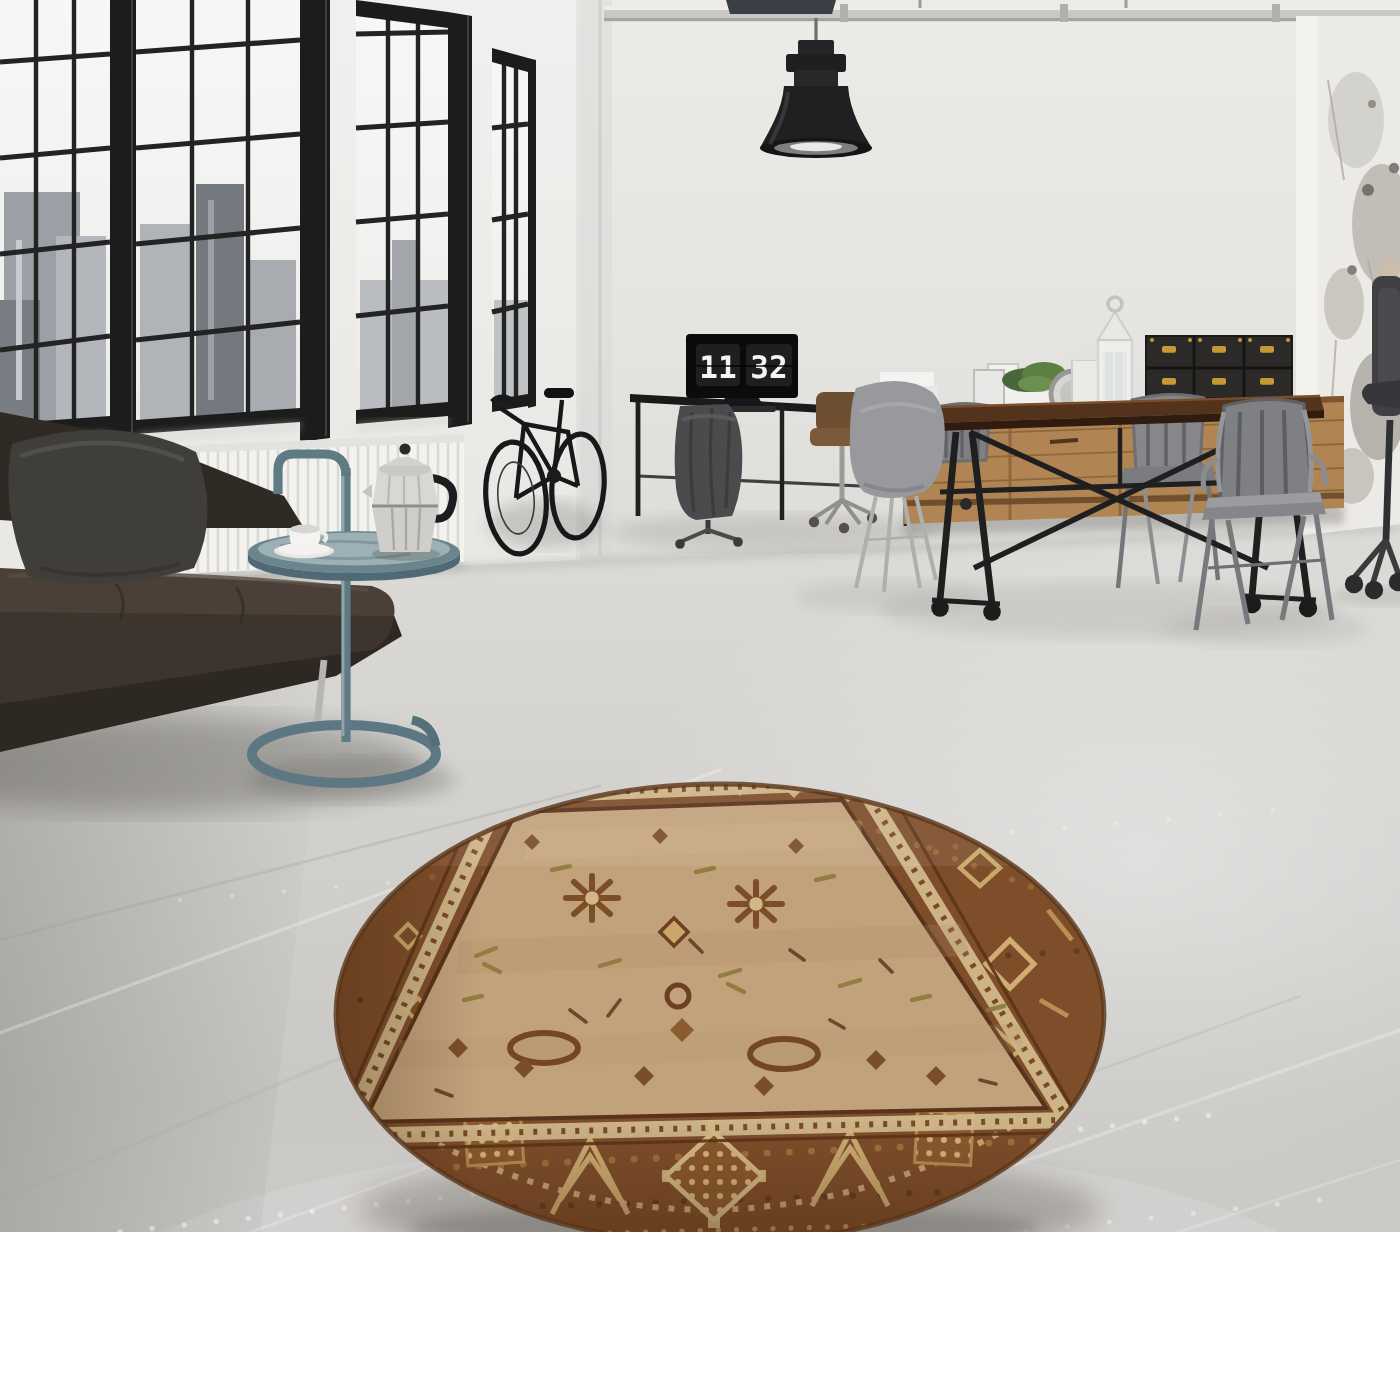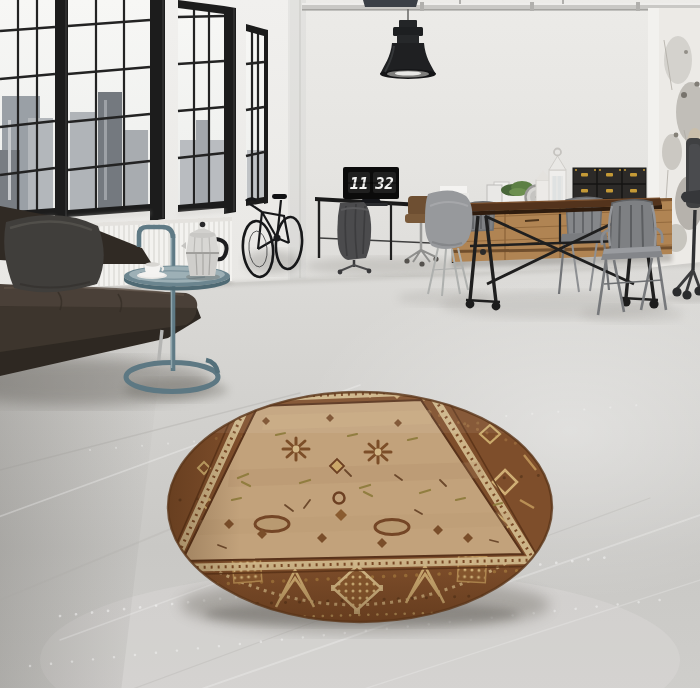--- a/index.html
+++ b/index.html
@@ -1,17 +1,17 @@
 <!DOCTYPE html>
 <html><head>
 <meta charset="utf-8">
 <style>
   html,body{margin:0;padding:0;background:#ffffff;}
-  .scene{position:relative;width:700px;height:688px;overflow:hidden;background:#e7e6e3;
-         font-family:"DejaVu Sans","Liberation Sans",sans-serif;font-style:italic;}
+  .scene{position:relative;width:700px;height:616px;overflow:hidden;background:#e7e6e3;
+         font-family:"DejaVu Sans","Liberation Sans",sans-serif;}
   svg{display:block;}
   text.clock{font-family:"DejaVu Sans Mono","Liberation Mono",monospace;font-weight:bold;}
 </style>
 </head>
 <body>
 
 <div class="scene">
 <svg width="700" height="700" viewBox="0 0 700 700">
 <defs>
   <linearGradient id="wallG" x1="0" y1="0" x2="0" y2="1">

